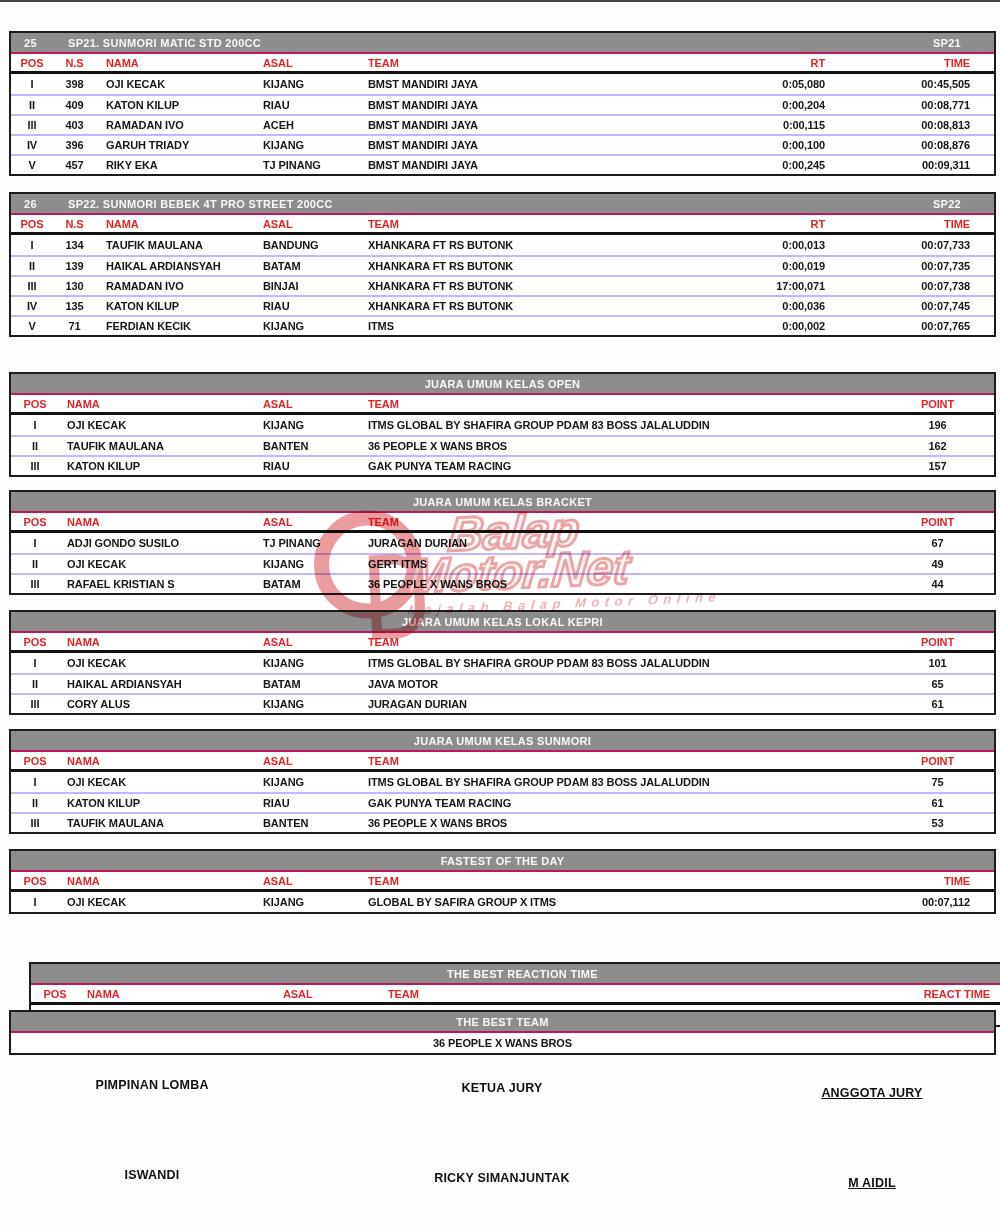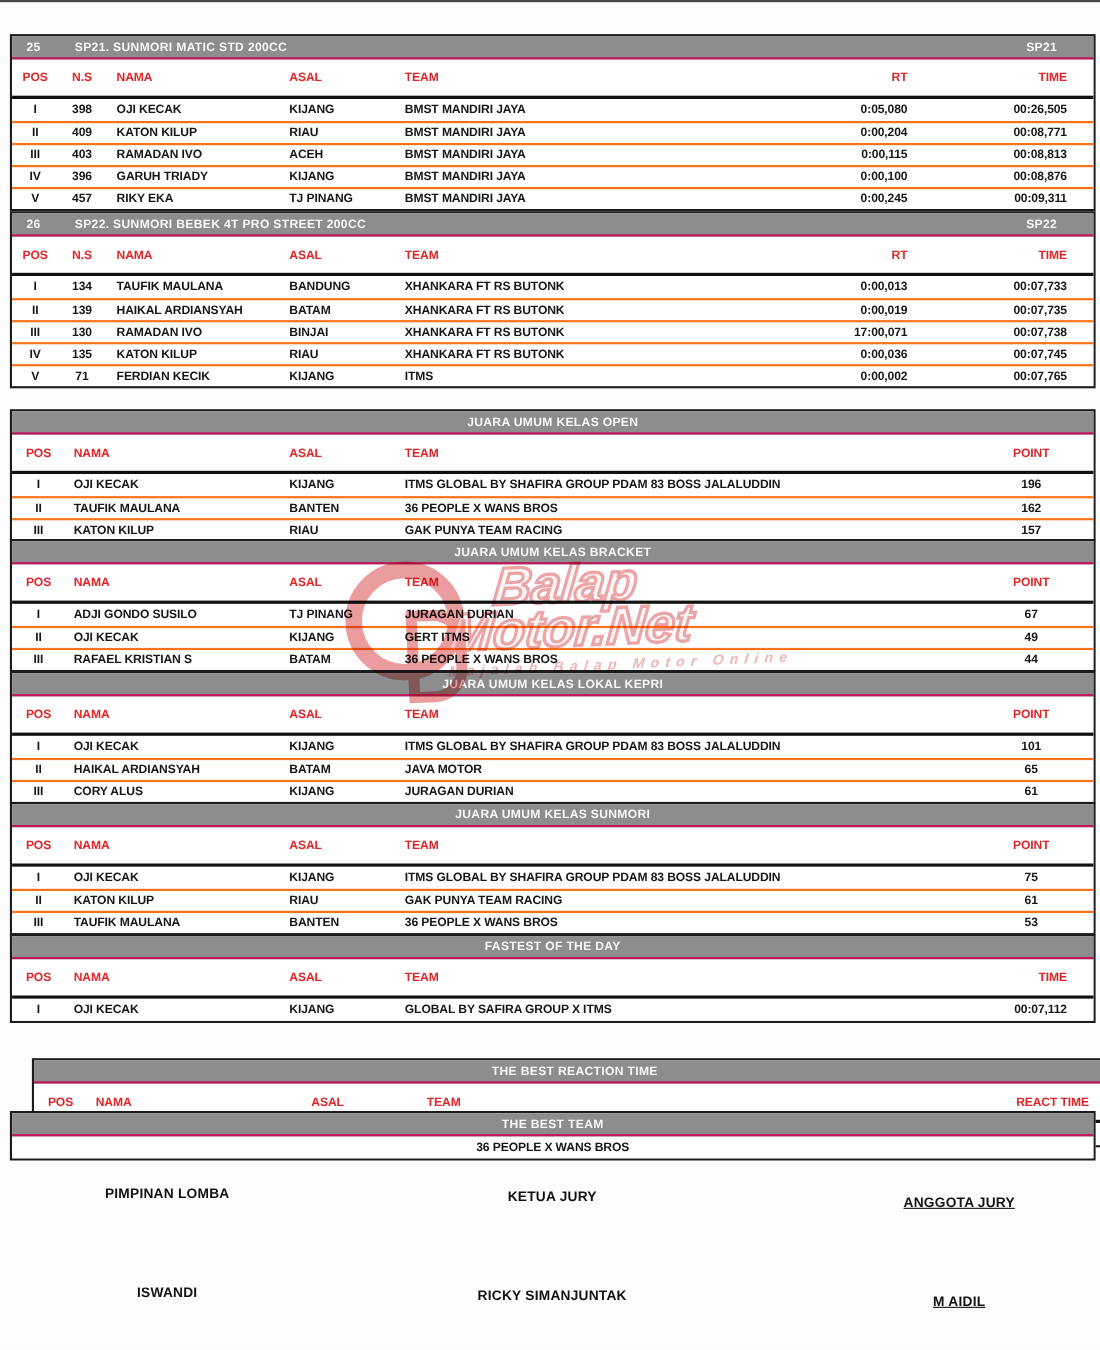--- a/index.html
+++ b/index.html
@@ -38,23 +38,23 @@
   .tcode{margin-left:auto;padding-right:33px;}
   .row{
     display:grid;
     height:20px;
     align-items:center;
     font-size:11px;font-weight:bold;color:#161616;
     letter-spacing:-0.1px;
     box-sizing:border-box;
     background:#fff;
   }
-  .row.head{border-bottom:3px solid #111;height:36px;}
+  .row.head{border-bottom:3px solid #111;height:20px;}
   .row.head .cell{color:#e02529;}
-  .row + .row{border-top:2px solid #f97316;}
+  .row + .row{border-top:2px solid #c4b5fd;}
   .row.head + .row{border-top:none;}
   .cell{white-space:nowrap;overflow:hidden;}
   
   .race-grid{grid-template-columns:42px 43px 165px 105px 375px 88px 1fr;}
   .race-grid .c0{text-align:center;}
   .race-grid .c1{text-align:center;}
   .race-grid .c2{padding-left:10px;}
   .race-grid .c3{padding-left:2px;}
   .race-grid .c4{padding-left:2px;}
   .race-grid .c5{text-align:right;padding-right:4px;}
@@ -142,21 +142,21 @@
           <div class="cell c5">RT</div>
           <div class="cell c6">TIME</div>
         </div>
         <div class="row race-grid">
           <div class="cell c0">I</div>
           <div class="cell c1">398</div>
           <div class="cell c2">OJI KECAK</div>
           <div class="cell c3">KIJANG</div>
           <div class="cell c4">BMST MANDIRI JAYA</div>
           <div class="cell c5">0:05,080</div>
-          <div class="cell c6">00:26,505</div>
+          <div class="cell c6">00:45,505</div>
         </div>
         <div class="row race-grid">
           <div class="cell c0">II</div>
           <div class="cell c1">409</div>
           <div class="cell c2">KATON KILUP</div>
           <div class="cell c3">RIAU</div>
           <div class="cell c4">BMST MANDIRI JAYA</div>
           <div class="cell c5">0:00,204</div>
           <div class="cell c6">00:08,771</div>
         </div>

